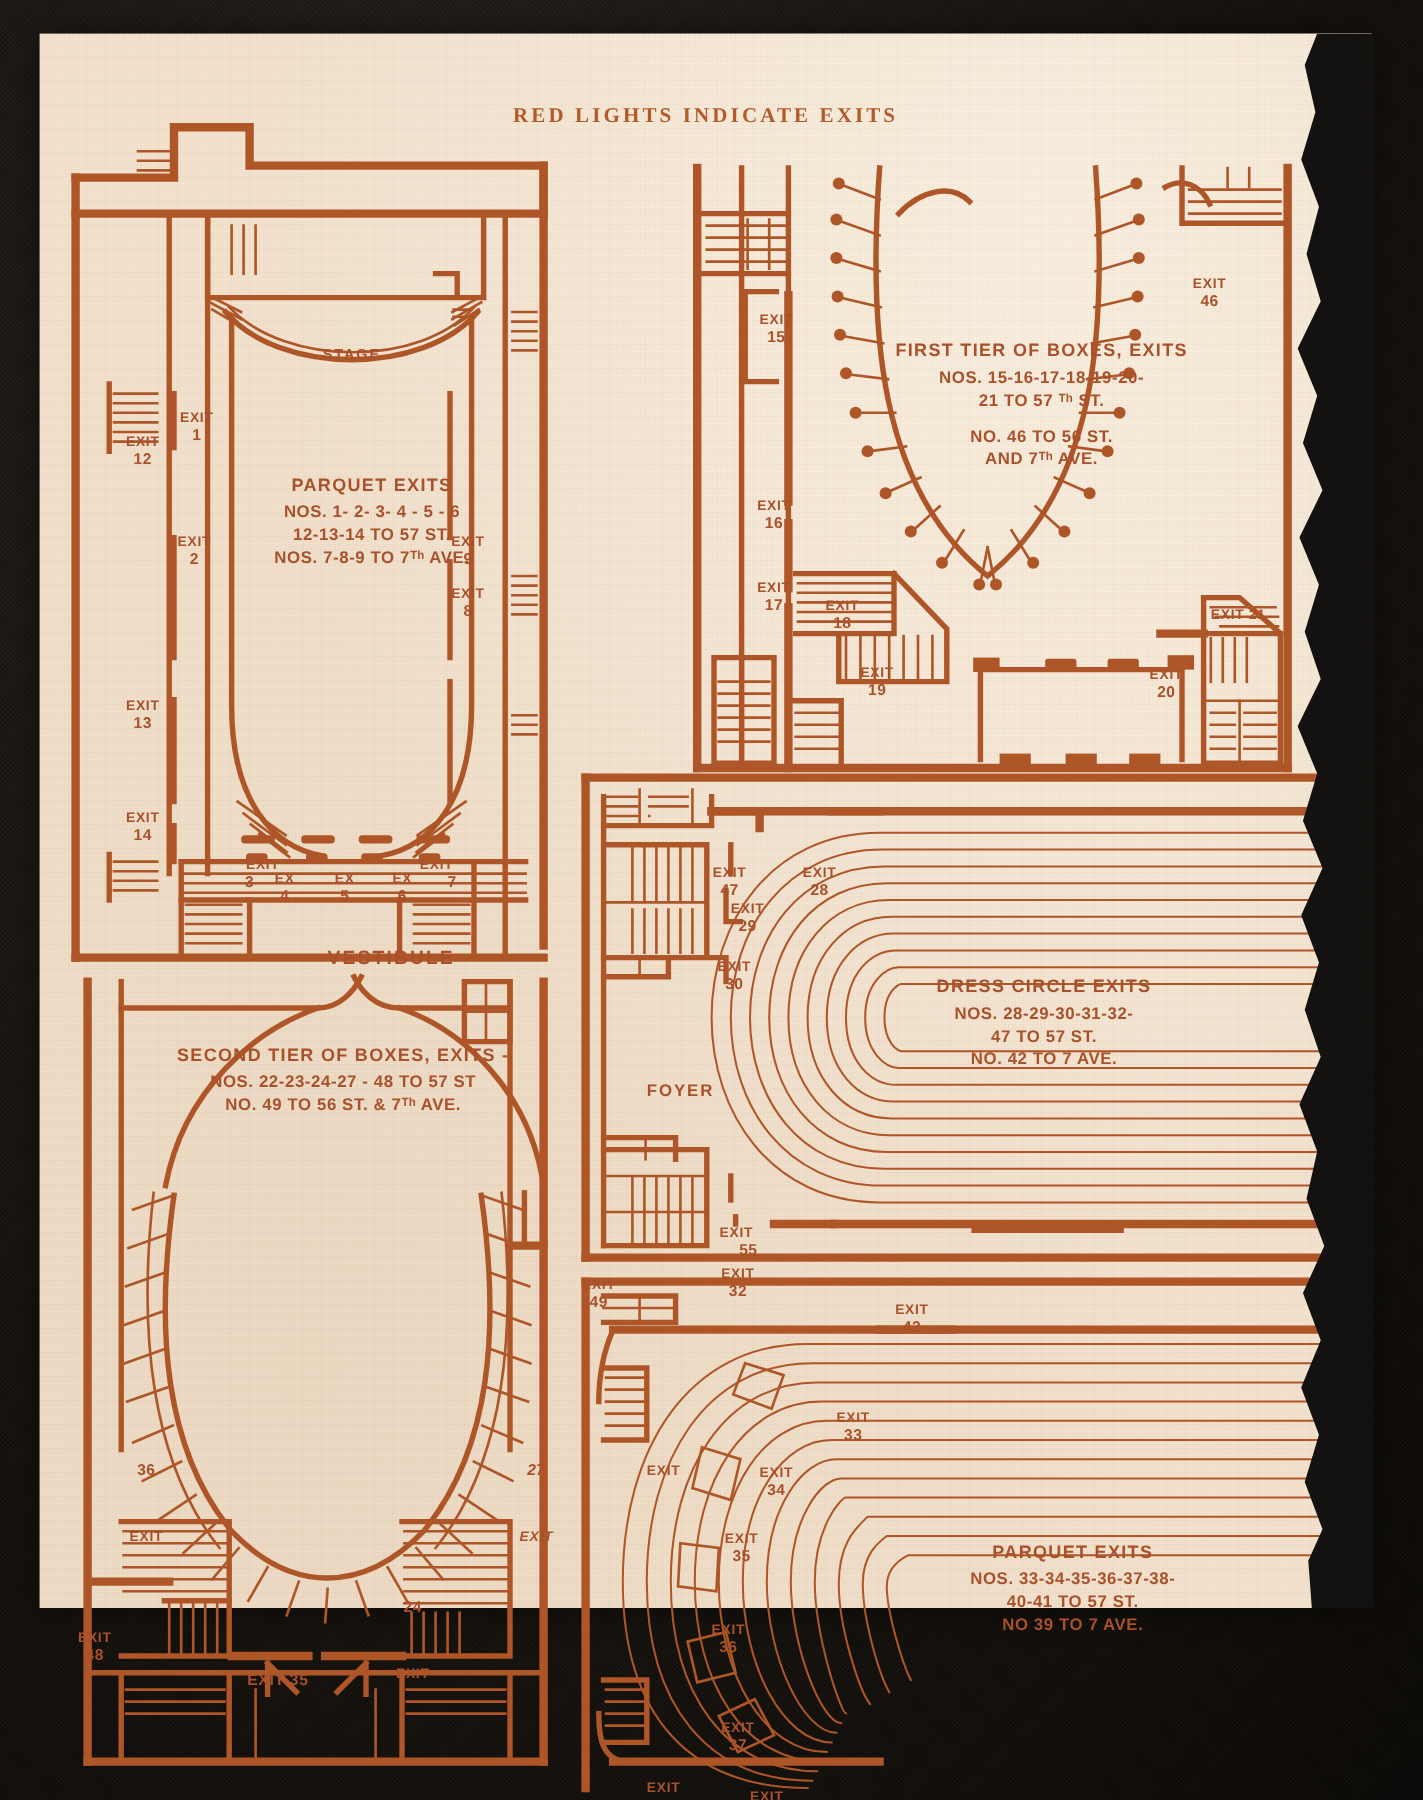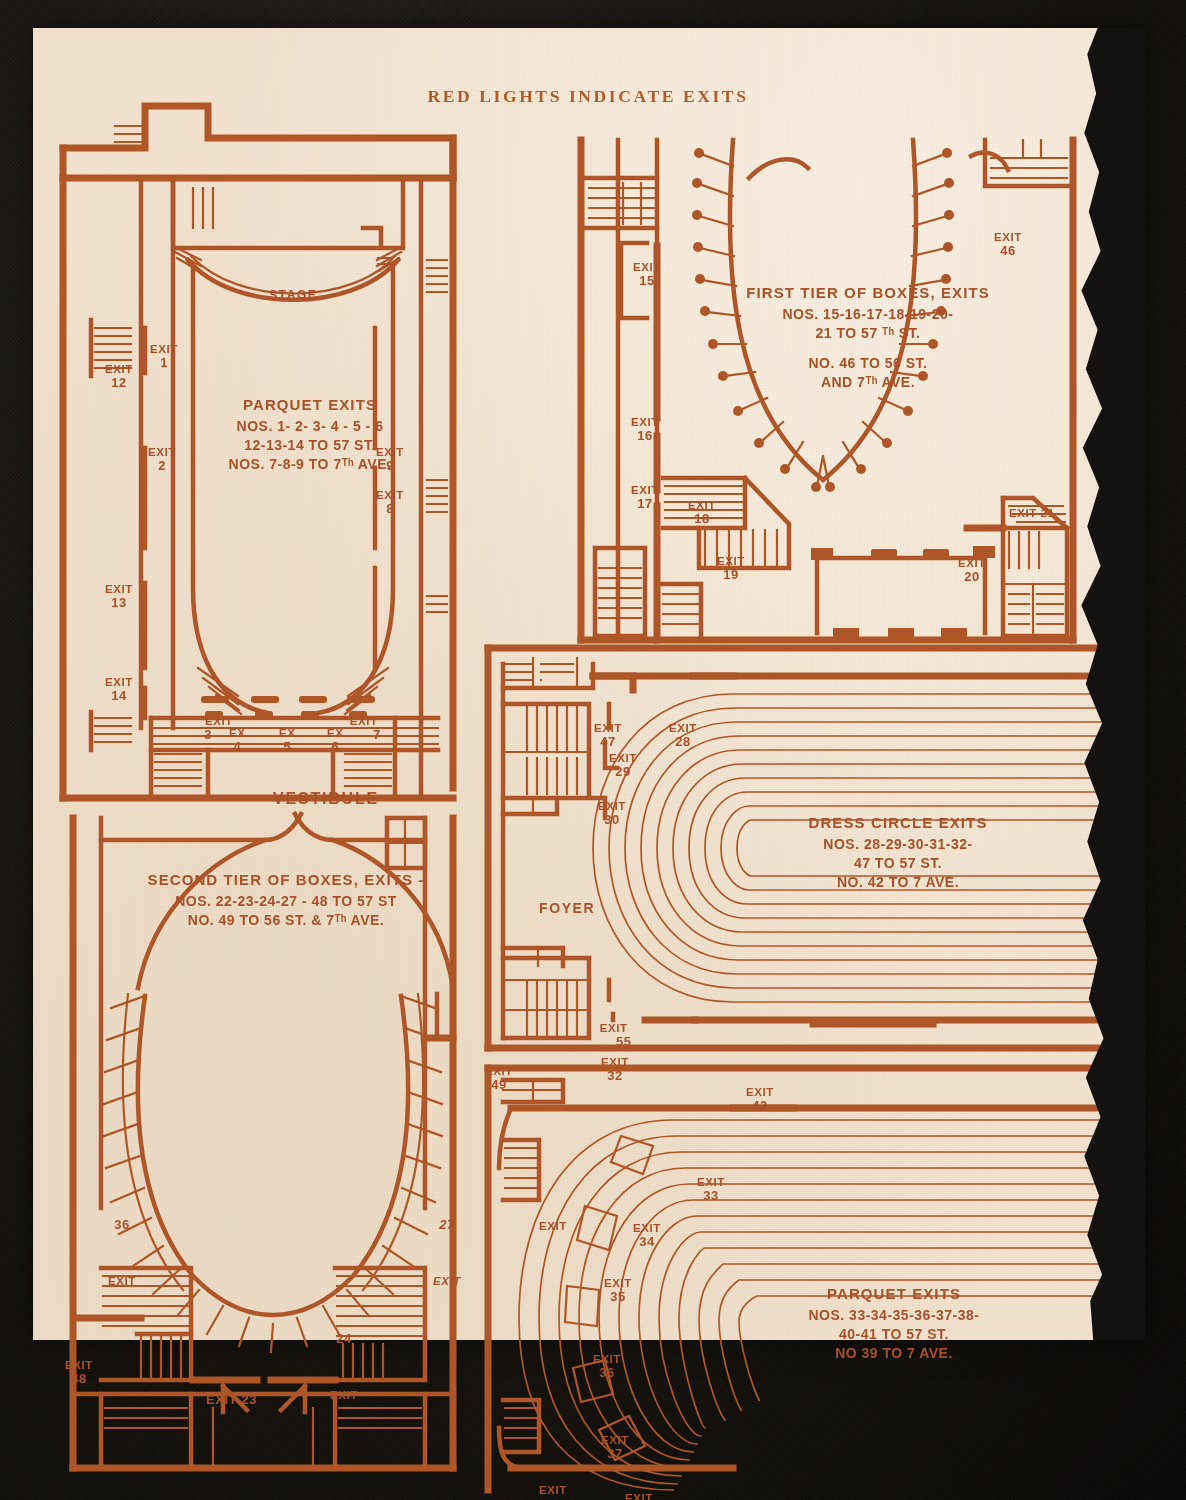--- a/index.html
+++ b/index.html
@@ -627,21 +627,21 @@
     <span class="h">SECOND TIER OF BOXES, EXITS -</span>
     <span class="r">NOS. 22-23-24-27 - 48 TO 57 ST</span>
     <span class="r">NO.  49 TO 56 ST. &amp; 7ᵀʰ AVE.</span>
   </div>
 
   <div class="lbl ctr" style="left:75px;top:1190px;">
     <span class="n">36</span>
     <span class="e">EXIT</span>
   </div>
   <div class="lbl" style="left:173px;top:1320px;">
-    <span class="e" style="font-size:13px;">EXIT 23</span>
+    <span class="e" style="font-size:13px;">EXIT 35</span>
   </div>
   <div class="lbl ctr" style="left:297px;top:1304px;">
     <span class="n">24</span>
     <span class="e">EXIT</span>
   </div>
   <div class="lbl ctr" style="left:400px;top:1190px;font-style:italic;">
     <span class="n">27</span>
     <span class="e">EXIT</span>
   </div>
   <div class="lbl ctr" style="left:32px;top:1287px;">
@@ -649,21 +649,21 @@
     <span class="n">48</span>
   </div>
   <div class="lbl ctr" style="left:452px;top:993px;">
     <span class="e">EXIT</span>
     <span class="n">49</span>
   </div>
 
   <div class="lbl" style="left:506px;top:828px;">
     <span class="e" style="font-size:14px;letter-spacing:1.6px;">FOYER</span>
   </div>
-  <div class="cap" style="left:722px;top:786px;width:286px;">
+  <div class="cap" style="left:694px;top:786px;width:286px;">
     <span class="h">DRESS CIRCLE EXITS</span>
     <span class="r">NOS. 28-29-30-31-32-</span>
     <span class="r">47 TO 57 ST.</span>
     <span class="r">NO. 42 TO 7 AVE.</span>
   </div>
 
   <div class="lbl ctr" style="left:561px;top:650px;">
     <span class="e">EXIT</span>
     <span class="n">47</span>
   </div>

